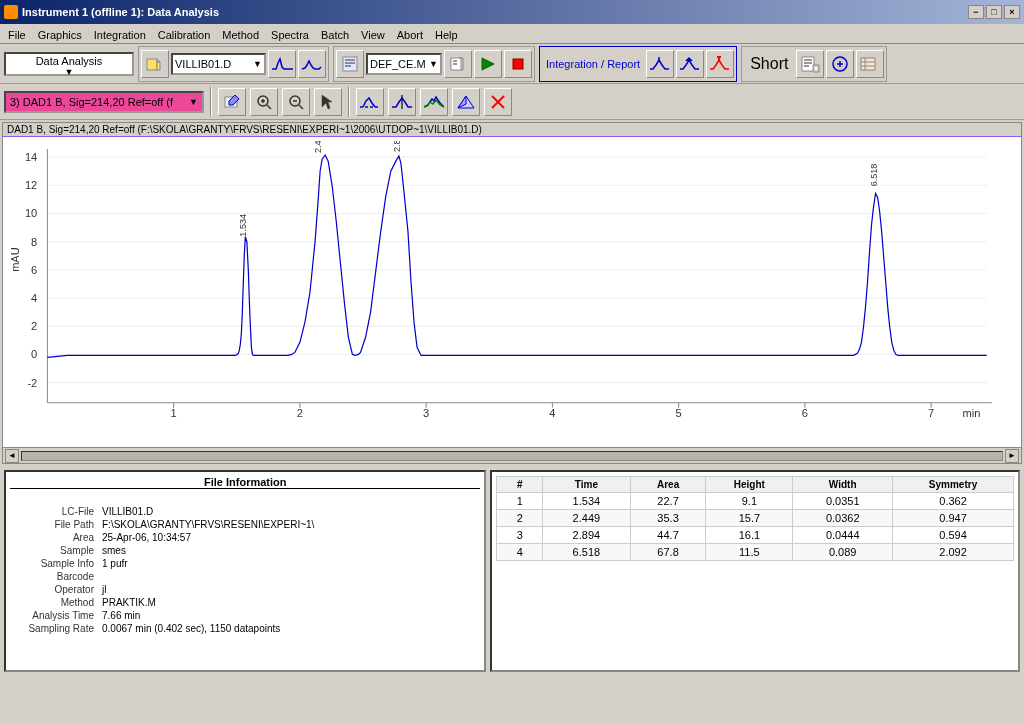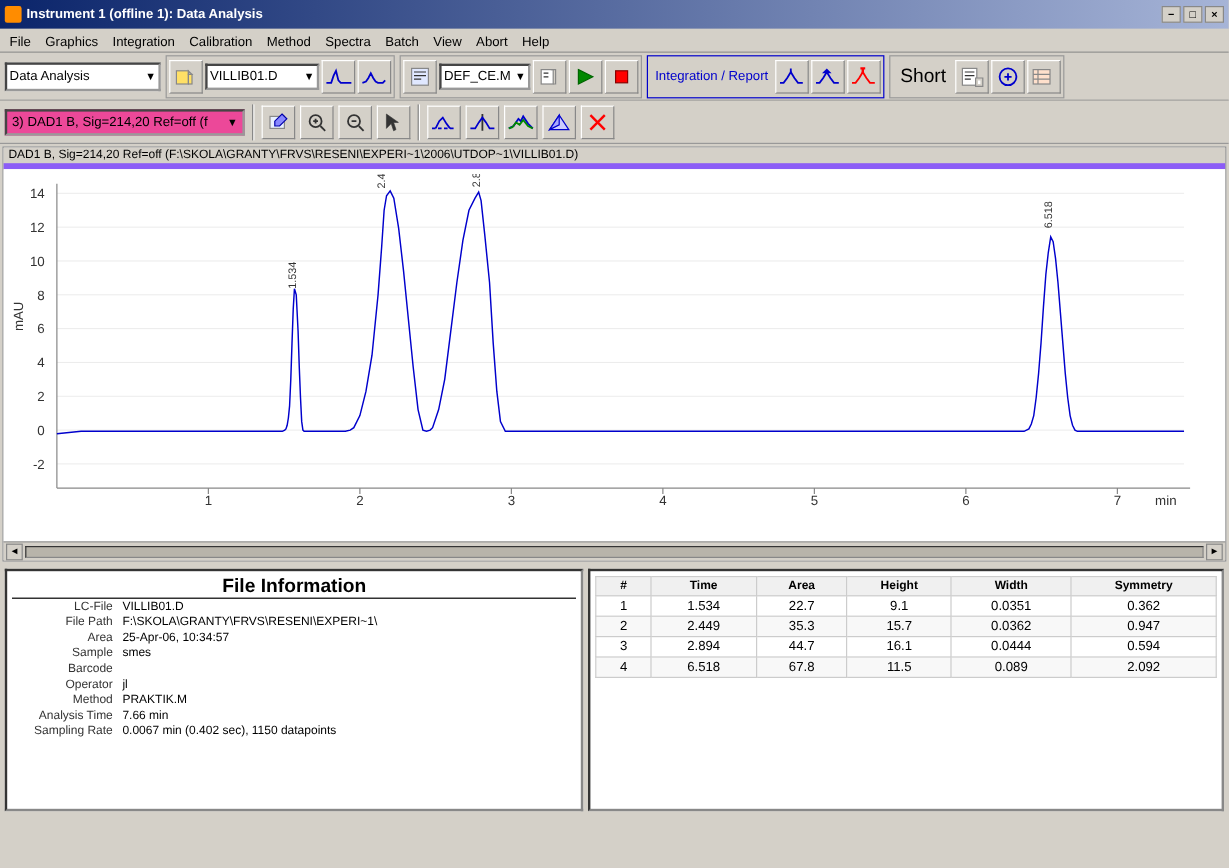--- a/index.html
+++ b/index.html
@@ -88,21 +88,21 @@
       flex-direction: column;
       background: white;
       margin: 2px;
       border: 1px solid #888;
     }
     #chart-title {
       background: #d4d0c8;
       padding: 1px 4px;
       font-size: 10px;
       color: #000;
-      border-bottom: 5px solid #8b5cf6;
+      border-bottom: 1px solid #8b5cf6;
     }
     #chart-container {
       position: relative;
       height: 310px;
       background: white;
       padding: 4px;
     }
     #chart-svg {
       width: 100%;
       height: 100%;
@@ -136,21 +136,21 @@
     }
 
     
     #file-info {
       flex: 1;
       background: white;
       border: 2px inset #888;
       padding: 4px;
     }
     #file-info h3 {
-      font-size: 16px; font-weight: bold; text-align: center; margin-bottom: 0;
+      font-size: 11px; font-weight: bold; text-align: center; margin-bottom: 16px;
       border-bottom: 1px solid #000;
     }
     .info-table { width: 100%; border-collapse: collapse; }
     .info-table td {
       font-size: 10px; padding: 1px 2px;
       vertical-align: top;
     }
     .info-table td:first-child {
       text-align: right; font-weight: normal; padding-right: 6px;
       width: 90px; color: #333;
@@ -201,21 +201,21 @@
   <span class="menu-item">Method</span>
   <span class="menu-item">Spectra</span>
   <span class="menu-item">Batch</span>
   <span class="menu-item">View</span>
   <span class="menu-item">Abort</span>
   <span class="menu-item">Help</span>
 </div>
 
 <div id="toolbar-area">
 
-  <div style="display:flex;align-items:center;border:2px inset #999;background:white;padding:1px 2px;height:24px;width:130px;">
+  <div style="display:flex;align-items:center;border:2px inset #999;background:white;padding:1px 2px;height:24px;width:130px;flex-direction:column;">
     <span style="flex:1;font-size:11px;">Data Analysis</span>
     <span style="font-size:9px;">▼</span>
   </div>
 
   <div class="toolbar-section">
     <div class="tb-btn" title="Open Data File">
       <svg width="18" height="18" viewBox="0 0 18 18">
           <rect x="1" y="4" width="10" height="11" fill="#ffe066" stroke="#888" stroke-width="1"></rect>
           <polygon points="11,4 14,7 11,7" fill="#ccc" stroke="#888" stroke-width="1"></polygon>
           <rect x="11" y="7" width="3" height="8" fill="#ffe066" stroke="#888" stroke-width="1"></rect>
@@ -496,20 +496,24 @@
           </tr>
           <tr>
             <td>Area</td>
             <td>25-Apr-06, 10:34:57</td>
           </tr>
           <tr>
             <td>Sample</td>
             <td>smes</td>
           </tr>
           <tr>
+            <td>Sample Info</td>
+            <td>1 pufr</td>
+          </tr>
+          <tr>
             <td>Barcode</td>
             <td></td>
           </tr>
           <tr>
             <td>Operator</td>
             <td>jl</td>
           </tr>
           <tr>
             <td>Method</td>
             <td>PRAKTIK.M</td>

